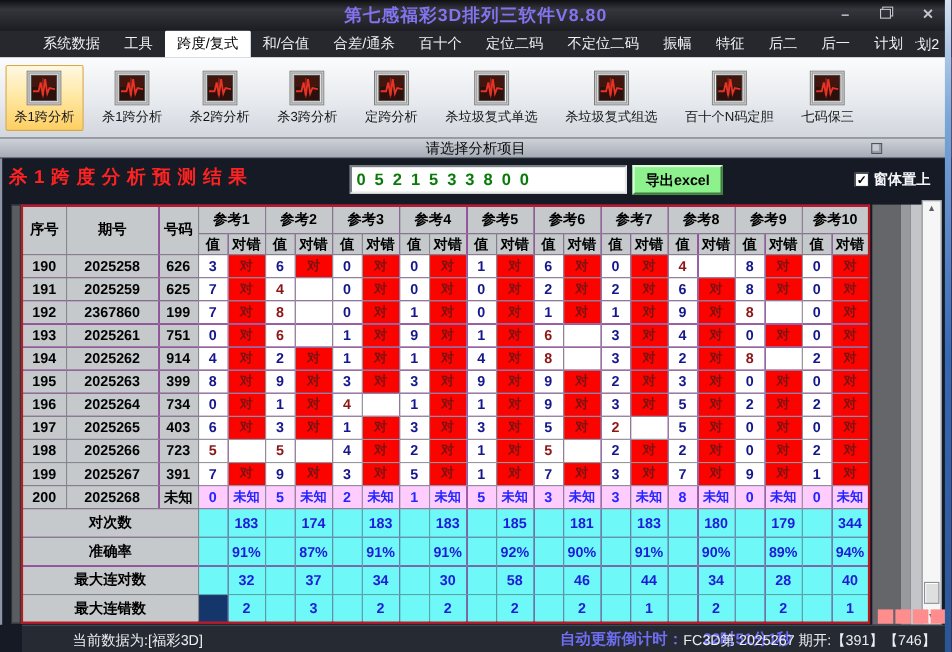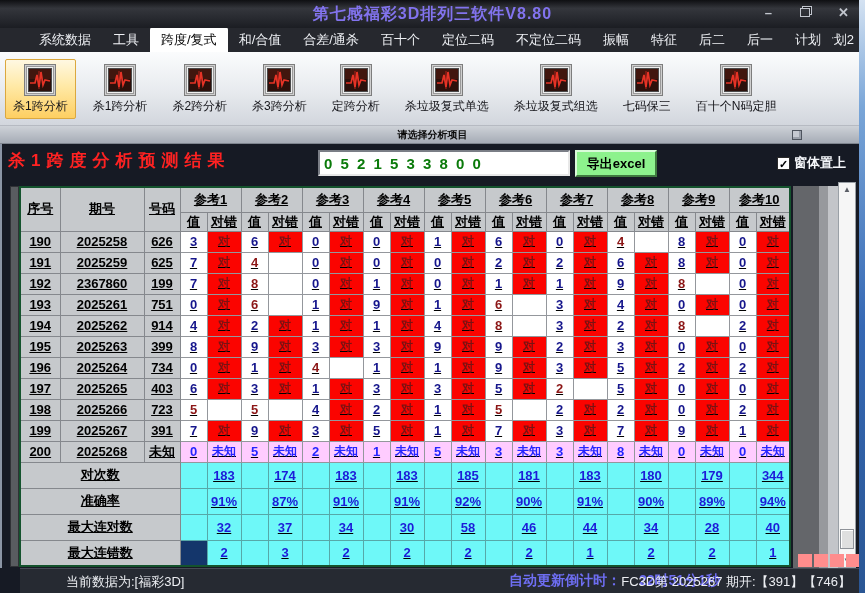--- a/index.html
+++ b/index.html
@@ -20,38 +20,38 @@
   .menu-item.active { background:#ffffff; color:#000; border-radius:3px 3px 0 0; }
   .menu-item.clip { width:38px; overflow:hidden; direction:rtl; padding-left:0; }
 
   
   .ribbon { height:74px; background:linear-gradient(180deg,#fbfcfd 0%,#e7eaee 55%,#d2d6dd 100%); display:flex; align-items:center; gap:9px; padding-left:5px; border-bottom:1px solid #b6bac2; }
   .tool-btn { display:flex; flex-direction:column; align-items:center; gap:2px; padding:4px 7px 3px; font-size:12px; color:#15151a; border:1px solid transparent; white-space:nowrap; }
   .tool-btn.selected { background:linear-gradient(180deg,#fff8e2 0%,#ffe9a6 45%,var(--toolbar_selected,#fecf62) 100%); border:1px solid #dba83e; border-radius:2px; }
   .tool-icon svg { display:block; }
 
   
-  .ribbon-status { position:relative; height:18px; background:linear-gradient(180deg,#ced2d8,#a6acb6); text-align:center; font-size:10px; font-weight:bold; color:#0a0a0a; line-height:18px; border-bottom:1px solid #7e848e; }
+  .ribbon-status { position:relative; height:18px; background:linear-gradient(180deg,#ced2d8,#a6acb6); text-align:center; font-size:13px; font-weight:normal; color:#0a0a0a; line-height:18px; border-bottom:1px solid #7e848e; }
   .dlg-launcher { position:absolute; right:63px; top:4px; width:10px; height:10px; border:1px solid #4e545e; background:#c6cad2; box-shadow:inset -2px -2px 0 #9aa0aa; }
 
   
   .main { position:relative; height:424px; background:#161a24; }
   .main::before { content:""; position:absolute; left:0; top:0; width:2px; height:100%; background:#8b95a5; }
 
   .res-label { position:absolute; left:8px; top:5px; color:var(--result_label,#ff2222); font-size:17px; font-weight:bold; letter-spacing:6px; white-space:nowrap; }
   .res-input { position:absolute; left:318px; top:6px; width:252px; height:26px; background:#ffffff; border:2px solid; border-color:#7a7e86 #e8e8e8 #e8e8e8 #7a7e86; color:var(--input_text,#0a7a0a); font-family:"Liberation Sans",sans-serif; font-size:15px; font-weight:bold; letter-spacing:2px; padding:0 4px; }
   .btn-export { position:absolute; left:575px; top:6px; width:82px; height:27px; background:var(--export_bg,#8df28d); border:2px solid; border-color:#d9fbd9 #3f7a3f #3f7a3f #d9fbd9; font-size:13px; font-weight:bold; color:#000; }
   .btn-gen { position:absolute; left:649px; top:6px; width:122px; height:27px; background:var(--generate_bg,#b2b2e6); border:2px solid; border-color:#dcdcf5 #5c5c96 #5c5c96 #dcdcf5; font-size:13px; font-weight:bold; color:#000; }
   .chk-group { position:absolute; left:777px; top:10px; display:flex; align-items:center; gap:4px; color:#f4f6fa; font-size:13px; font-weight:bold; white-space:nowrap; }
   .chk-box { width:13px; height:13px; background:#fff; border:1px solid #2a2a2a; color:#000; font-size:11px; line-height:12px; text-align:center; }
 
   
   .grid-area { position:absolute; left:10px; top:42px; }
   .row-strip { position:absolute; left:0; top:0; width:9px; height:100%; background:#595c60; border:1px solid #303236; }
-  table { margin-left:9px; border-collapse:collapse; border:2px solid #14532d; background:#a21caf; table-layout:fixed;text-decoration:underline; }
+  table { margin-left:9px; border-collapse:collapse; border:2px solid #b91c1c; background:#a21caf; table-layout:fixed; }
   col.c-seq{width:40px} col.c-period{width:84px} col.c-num{width:36px} col.c-val{width:27px} col.c-judge{width:34px}
   th, td { border:1px solid #94979c; text-align:center; overflow:hidden; white-space:nowrap; padding:0; }
   thead tr:first-child { height:25px; }
   thead tr:last-child { height:18px; }
   tbody tr { height:21px; }
   tbody tr.sum { height:26px; }
   th { background:#c6c9cc; color:#000; font-size:13px; font-weight:bold; border-color:#e6e8ea #85888d #85888d #e6e8ea; }
   td.id { background:#c6c9cc; color:#000; font-size:13px; font-weight:bold; border-color:#e6e8ea #85888d #85888d #e6e8ea; }
   td.val { background:#ffffff; font-size:13px; font-weight:bold; }
   td.v-ok { color:var(--value_text,#16168c); }
@@ -216,34 +216,34 @@
         <span class="tool-icon">
           <svg viewBox="0 0 32 32" width="32" height="32">
             <rect x="0.5" y="0.5" width="31" height="31" fill="#cfcfcf" stroke="#7d7d7d"></rect>
             <rect x="2.5" y="2.5" width="27" height="27" fill="#efefef" stroke="#9a9a9a"></rect>
             <rect x="4.5" y="4.5" width="23" height="23" fill="#2c100b" stroke="#4a4a4a"></rect>
             <rect x="5" y="5" width="22" height="10" fill="#47180f" opacity="0.8"></rect>
             <line x1="15" y1="7" x2="15" y2="25" stroke="#a02018" stroke-width="1.2"></line>
             <polyline points="6,19 11,19 13,11 15,23 17,8 19,21 21,16 26,17" fill="none" stroke="#e63326" stroke-width="1.7"></polyline>
           </svg>
         </span>
+        <span>百十个N码定胆</span>
+      </div>
+      <div class="tool-btn">
+        <span class="tool-icon">
+          <svg viewBox="0 0 32 32" width="32" height="32">
+            <rect x="0.5" y="0.5" width="31" height="31" fill="#cfcfcf" stroke="#7d7d7d"></rect>
+            <rect x="2.5" y="2.5" width="27" height="27" fill="#efefef" stroke="#9a9a9a"></rect>
+            <rect x="4.5" y="4.5" width="23" height="23" fill="#2c100b" stroke="#4a4a4a"></rect>
+            <rect x="5" y="5" width="22" height="10" fill="#47180f" opacity="0.8"></rect>
+            <line x1="15" y1="7" x2="15" y2="25" stroke="#a02018" stroke-width="1.2"></line>
+            <polyline points="6,19 11,19 13,11 15,23 17,8 19,21 21,16 26,17" fill="none" stroke="#e63326" stroke-width="1.7"></polyline>
+          </svg>
+        </span>
         <span>七码保三</span>
-      </div>
-      <div class="tool-btn">
-        <span class="tool-icon">
-          <svg viewBox="0 0 32 32" width="32" height="32">
-            <rect x="0.5" y="0.5" width="31" height="31" fill="#cfcfcf" stroke="#7d7d7d"></rect>
-            <rect x="2.5" y="2.5" width="27" height="27" fill="#efefef" stroke="#9a9a9a"></rect>
-            <rect x="4.5" y="4.5" width="23" height="23" fill="#2c100b" stroke="#4a4a4a"></rect>
-            <rect x="5" y="5" width="22" height="10" fill="#47180f" opacity="0.8"></rect>
-            <line x1="15" y1="7" x2="15" y2="25" stroke="#a02018" stroke-width="1.2"></line>
-            <polyline points="6,19 11,19 13,11 15,23 17,8 19,21 21,16 26,17" fill="none" stroke="#e63326" stroke-width="1.7"></polyline>
-          </svg>
-        </span>
-        <span>百十个N码定胆</span>
       </div>
     </div>
 
   <div class="ribbon-status">
     <span>请选择分析项目</span>
     <span class="dlg-launcher"></span>
   </div>
 
   <div class="main">
     <span class="res-label">杀1跨度分析预测结果</span>

